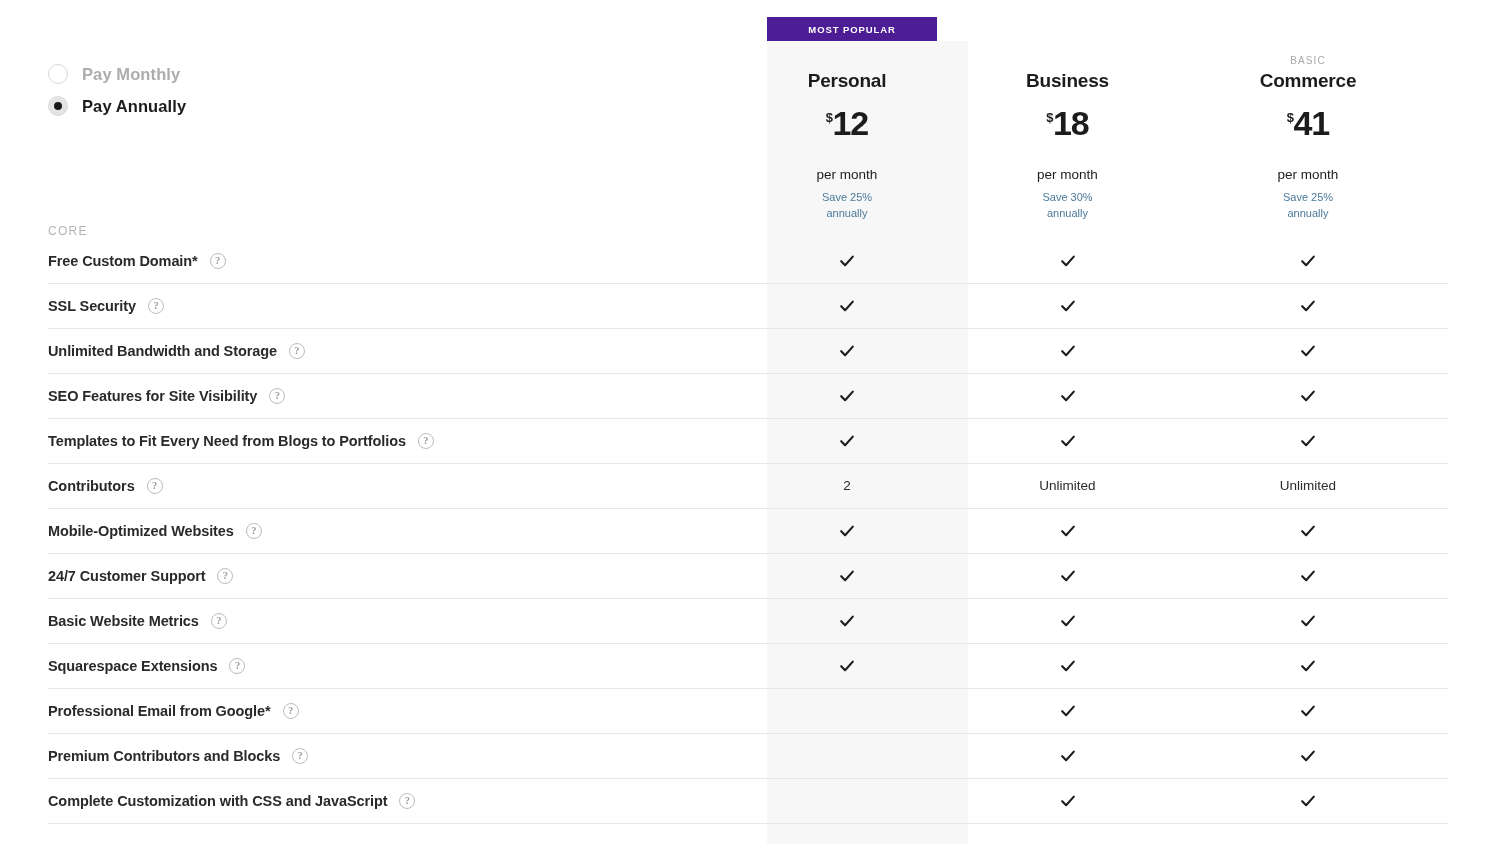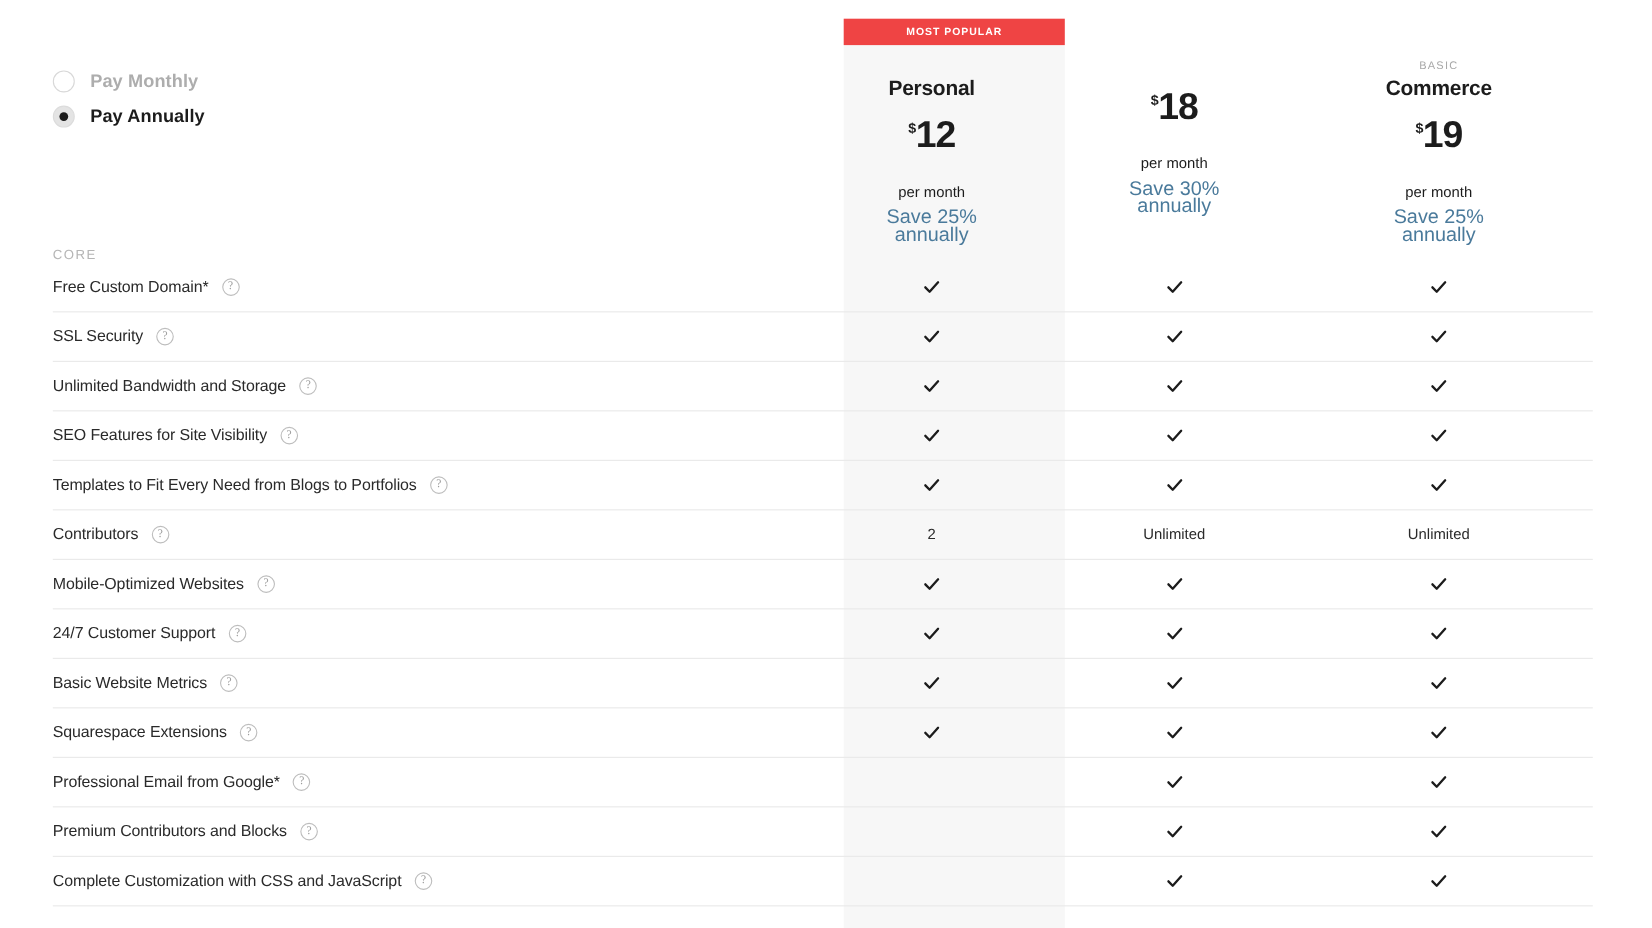--- a/index.html
+++ b/index.html
@@ -75,23 +75,23 @@
     font-weight: bold;
     letter-spacing: 0.1px;
   }
   .billing-label.muted { color: #adadad; }
 
   
   .popular-banner {
     position: absolute;
     left: 767px;
     top: 17px;
-    width: 201px;
+    width: 170px;
     height: 24px;
-    background: #ef4444;
+    background: #4c1d95;
     color: #ffffff;
     font-size: 9.5px;
     font-weight: bold;
     letter-spacing: 0.9px;
     display: flex;
     align-items: center;
     justify-content: center;
   }
 
   
@@ -147,21 +147,21 @@
     font-weight: bold;
     letter-spacing: -1px;
   }
   .plan-period {
     margin-top: 27px;
     font-size: 13.5px;
     color: #1c1c1c;
   }
   .plan-save {
     margin-top: 7px;
-    font-size: 18px;
+    font-size: 11px;
     line-height: 16px;
     color: #4a7a9b;
     cursor: pointer;
   }
   .plan-save span { display: block; }
 
   
   .section-label {
     position: absolute;
     left: 48px;
@@ -195,20 +195,21 @@
     background: #e8e8e8;
   }
   .feature-name {
     flex: 0 0 679px;
     width: 679px;
     display: flex;
     align-items: flex-end;
     font-size: 14.5px;
     color: #2a2a2a;
     letter-spacing: -0.1px;
+    font-weight: bold;
   }
   .help-icon {
     width: 16px;
     height: 16px;
     border-radius: 50%;
     border: 1px solid #bdbdbd;
     color: #9a9a9a;
     font-size: 10.5px;
     line-height: 14px;
     text-align: center;
@@ -268,35 +269,36 @@
       </div>
       <div class="plan-period">per month</div>
       <div class="plan-save">
         <span>Save 25%</span>
         <span>annually</span>
       </div>
     </div>
 
     <div class="col-plan business plan-head">
       <div class="plan-eyebrow empty"></div>
+      <div class="plan-name">Business</div>
       <div class="plan-price">
         <span class="price-currency">$</span><span class="price-amount">18</span>
       </div>
       <div class="plan-period">per month</div>
       <div class="plan-save">
         <span>Save 30%</span>
         <span>annually</span>
       </div>
     </div>
 
     <div class="col-plan basic plan-head">
       <div class="plan-eyebrow">BASIC</div>
       <div class="plan-name">Commerce</div>
       <div class="plan-price">
-        <span class="price-currency">$</span><span class="price-amount">19</span>
+        <span class="price-currency">$</span><span class="price-amount">41</span>
       </div>
       <div class="plan-period">per month</div>
       <div class="plan-save">
         <span>Save 25%</span>
         <span>annually</span>
       </div>
     </div>
 
     <div class="col-plan advanced plan-head">
       <div class="plan-eyebrow">ADVANCED</div>

